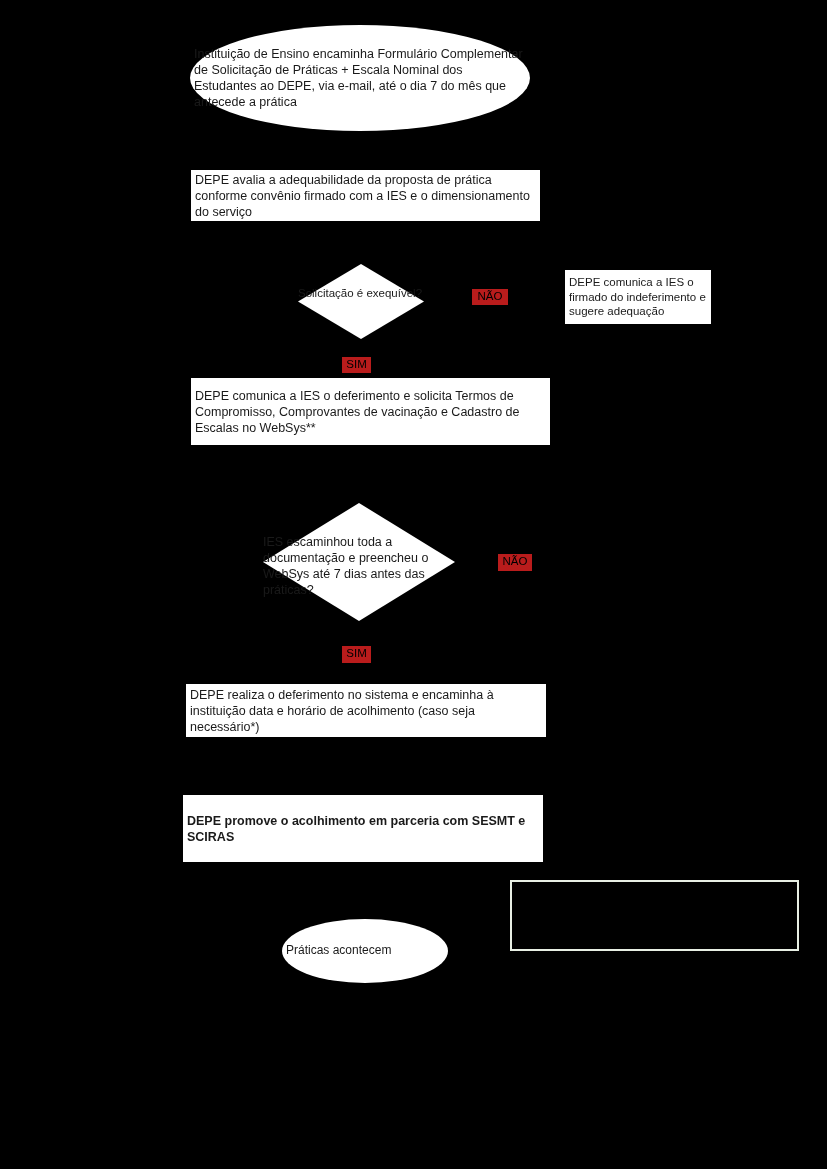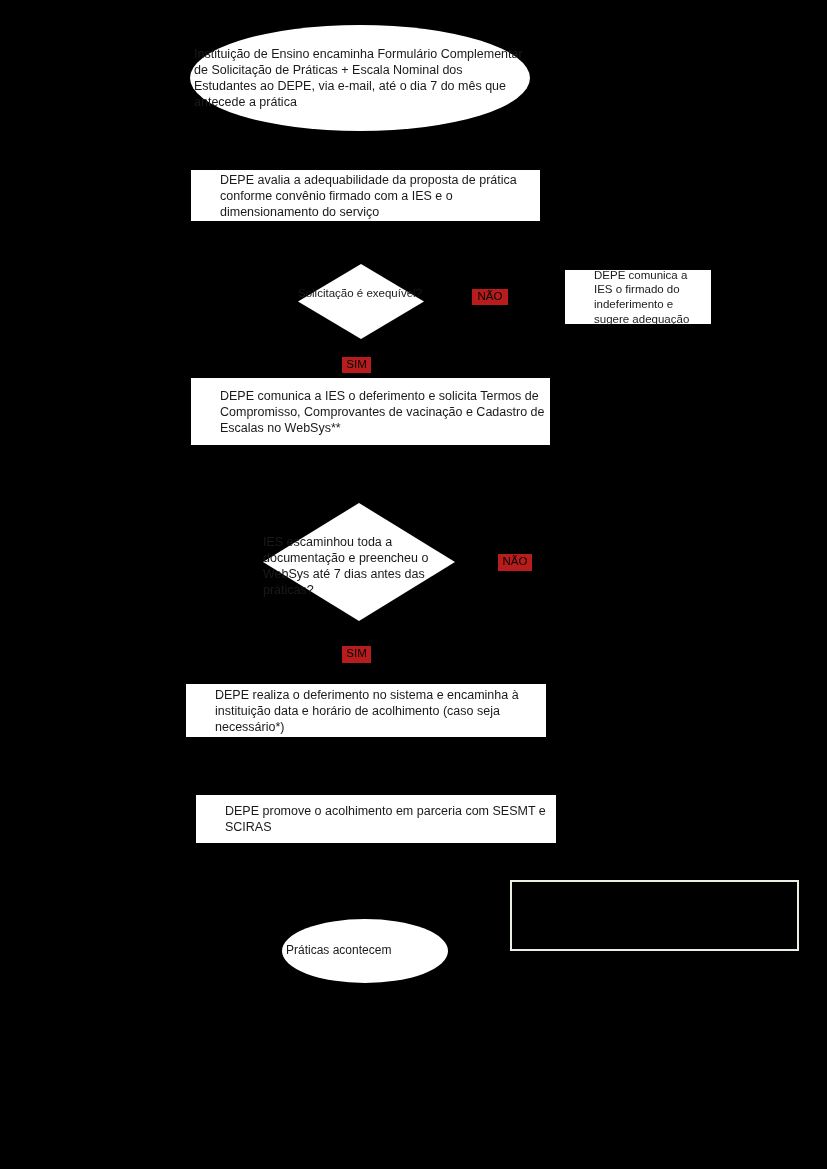--- a/index.html
+++ b/index.html
@@ -37,21 +37,20 @@
     padding: 0 4px;
     box-sizing: border-box;
     line-height: 1.28;
     white-space: pre-line;
   }
   .terminator {
     border-radius: 50%;
   }
   .process {
     border-radius: 0;
-    padding-left: 25px;
   }
   
   .decision {
     position: absolute;
     background: transparent;
   }
   .decision .shape {
     position: absolute;
     left: 0; top: 0;
     width: 100%;
@@ -129,22 +128,23 @@
   }
   #lbl-sim-2 {
     left: 342px; top: 646px; width: 29px; height: 17px;
     font-size: 11.5px;
   }
   #n-realiza {
     left: 186px; top: 684px; width: 360px; height: 53px;
     font-size: 12.5px;
   }
   #n-acolhimento {
-    left: 196px; top: 795px; width: 360px; height: 48px;
-    font-size: 12.5px;
+    left: 183px; top: 795px; width: 360px; height: 67px;
+    font-size: 12.5px;
+    font-weight: bold;
   }
   #n-praticas {
     left: 282px; top: 919px; width: 166px; height: 64px;
     font-size: 12px;
   }
   #frame-empty {
     left: 510px; top: 880px; width: 289px; height: 71px;
   }
 </style>
 </head>

